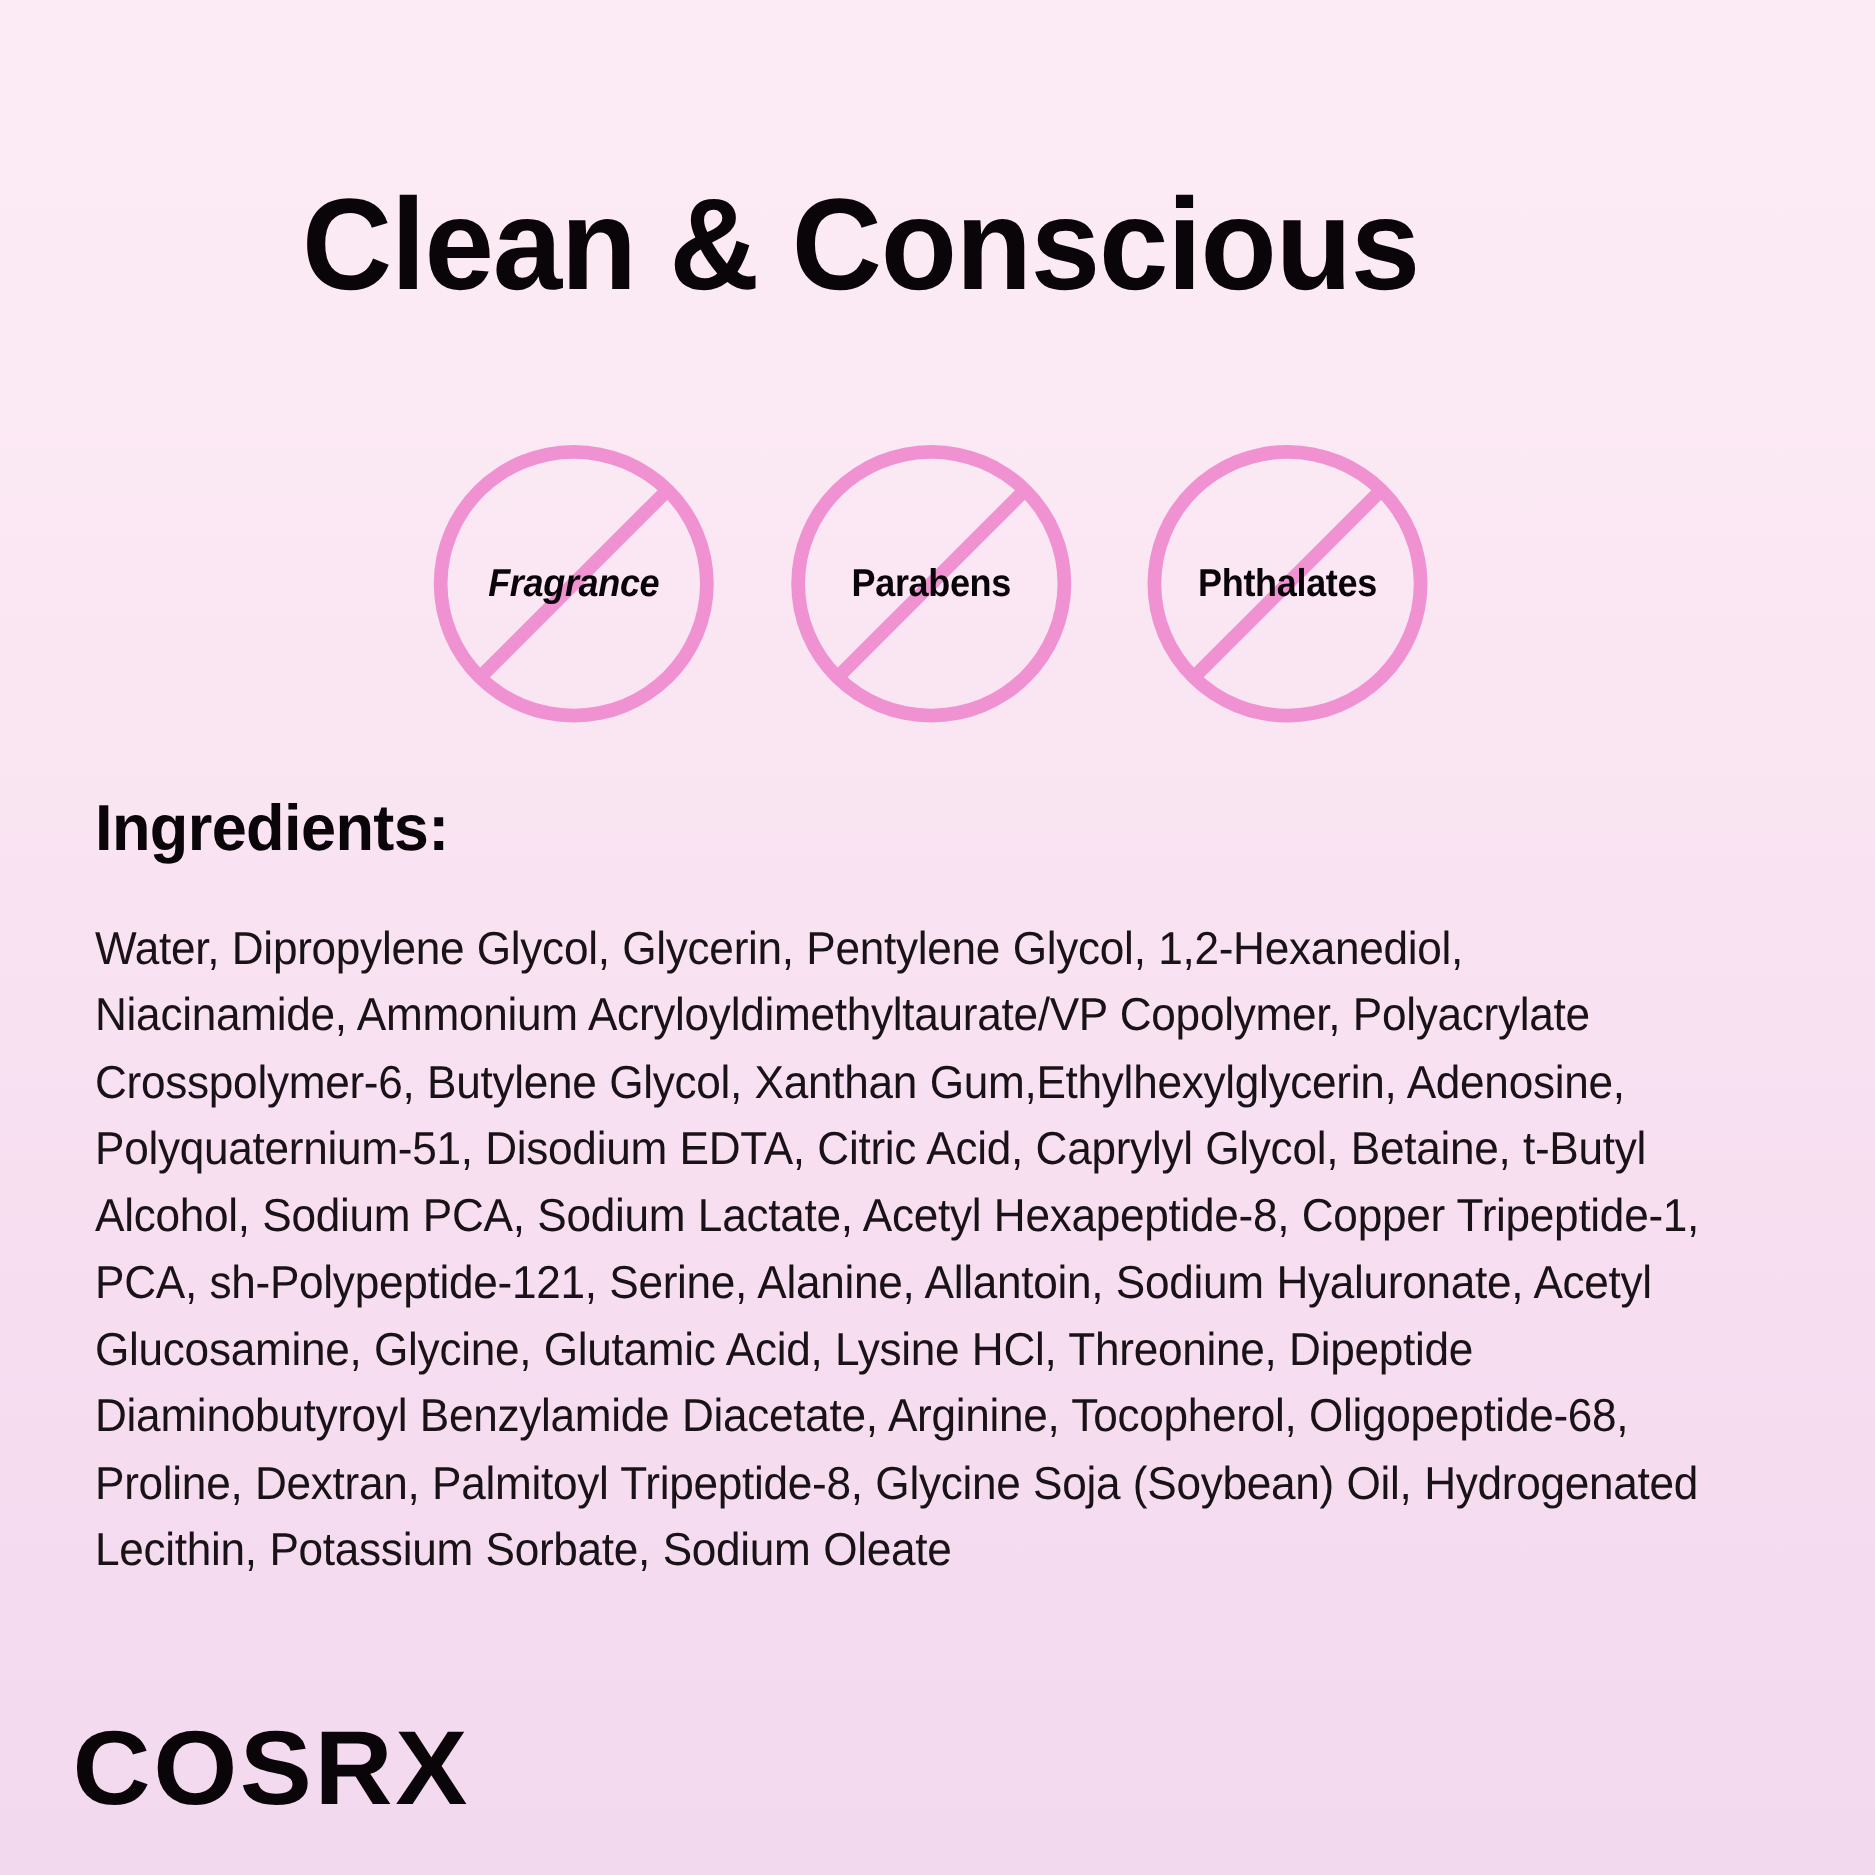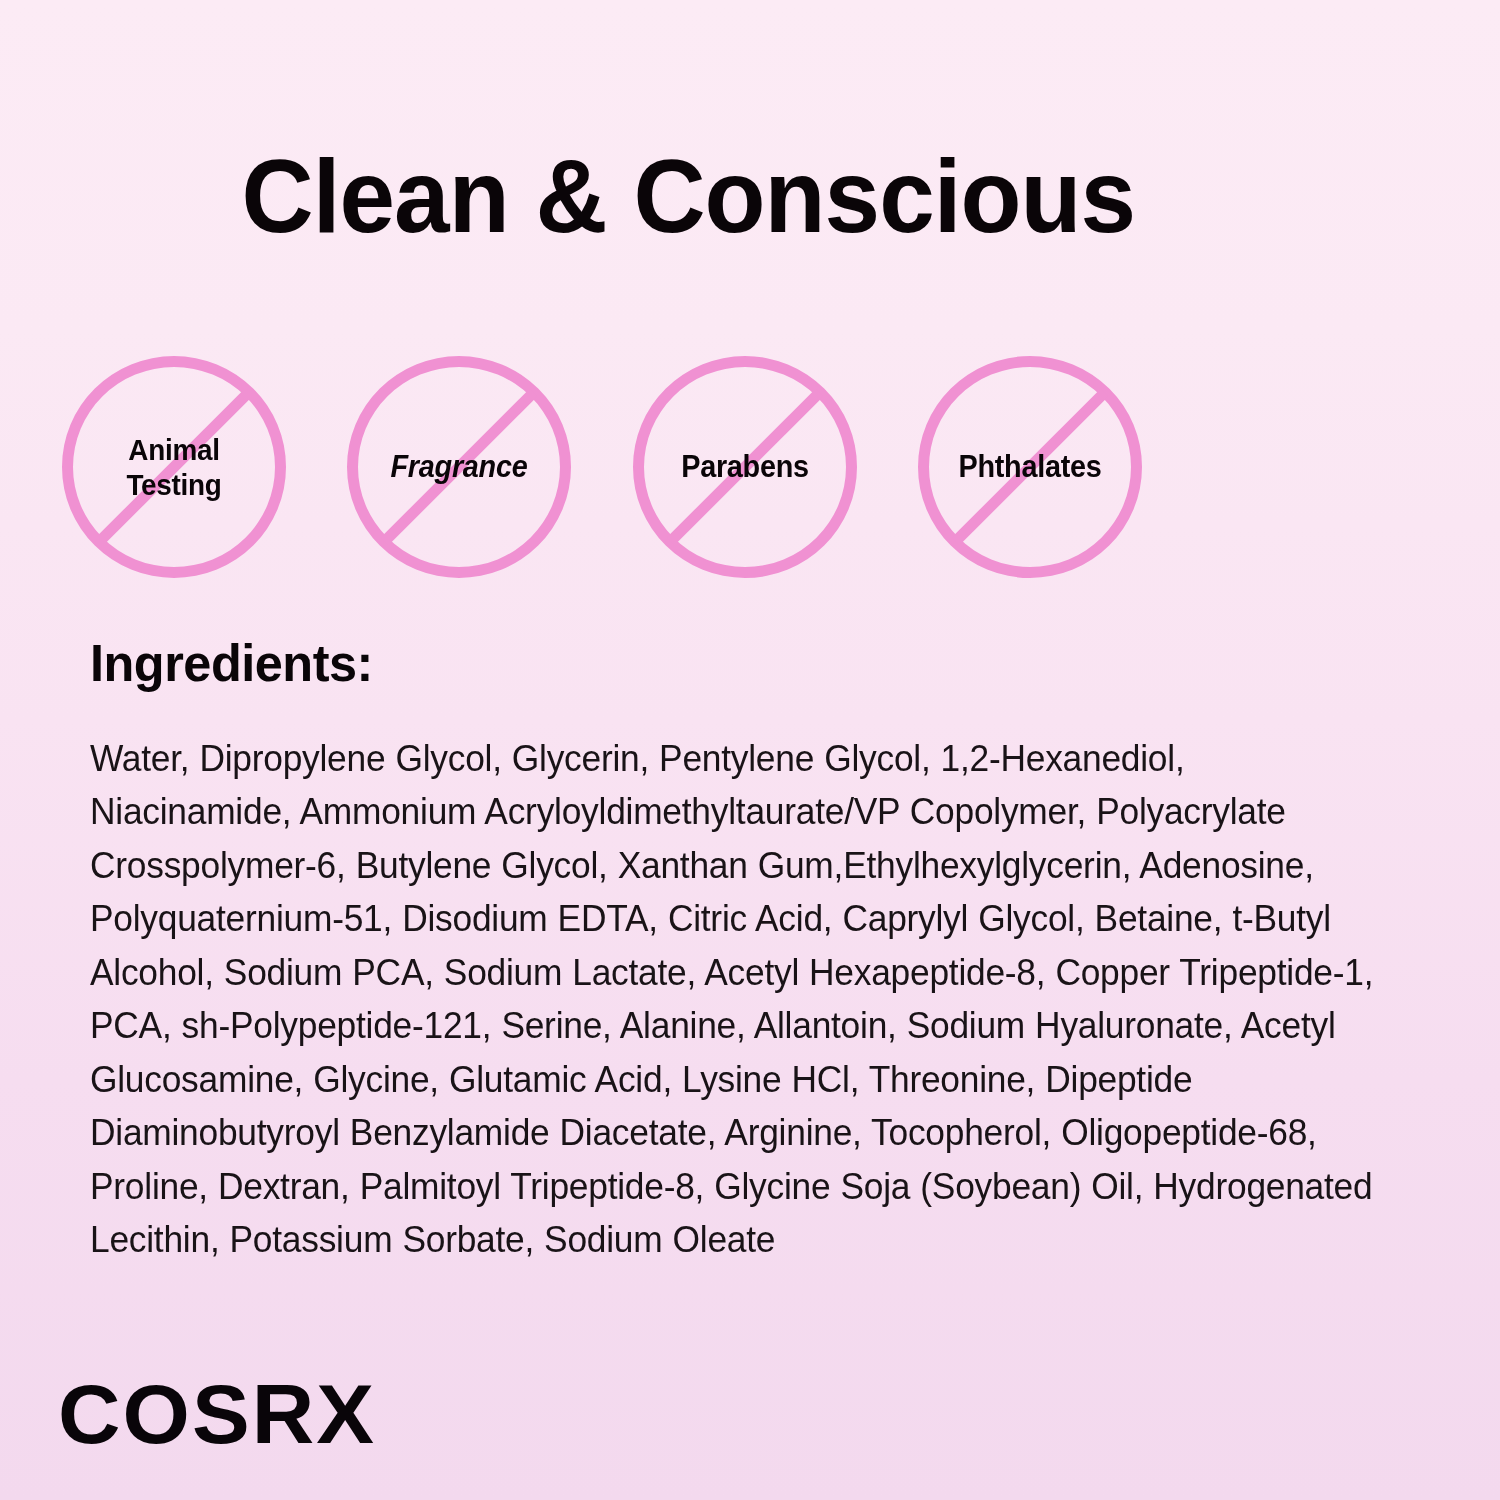--- a/index.html
+++ b/index.html
@@ -74,21 +74,21 @@
     color:#0a0508;
     padding:0 8px;
     transform:scaleX(0.93);
     transform-origin:center;
   }
   .badge .badge-label.two-line { font-size:30px; }
 
   
   #ingredients-section {
     position:absolute;
-    top:634px; left:90px;
+    top:634px; left:76px;
     width:1360px;
   }
   #ingredients-heading {
     font-family:"Liberation Sans", sans-serif;
     font-weight:bold;
     font-size:52px;
     line-height:1.15;
     letter-spacing:-0.5px;
     color:#0a0508;
     transform:scaleX(0.97);
@@ -125,25 +125,20 @@
 </style>
 </head>
 <body>
 
 <div id="headline">
   <span class="title-text">Clean &amp; Conscious</span>
 </div>
 
 <div id="badge-row">
 
-  <div class="badge" style="left:0px;">
-    <div class="ring"></div>
-    <div class="slash"></div>
-    <div class="badge-label two-line">Animal<br>Testing</div>
-  </div>
 
   <div class="badge" style="left:285px;font-style:italic;">
     <div class="ring"></div>
     <div class="slash"></div>
     <div class="badge-label">Fragrance</div>
   </div>
 
   <div class="badge" style="left:571px;">
     <div class="ring"></div>
     <div class="slash"></div>

